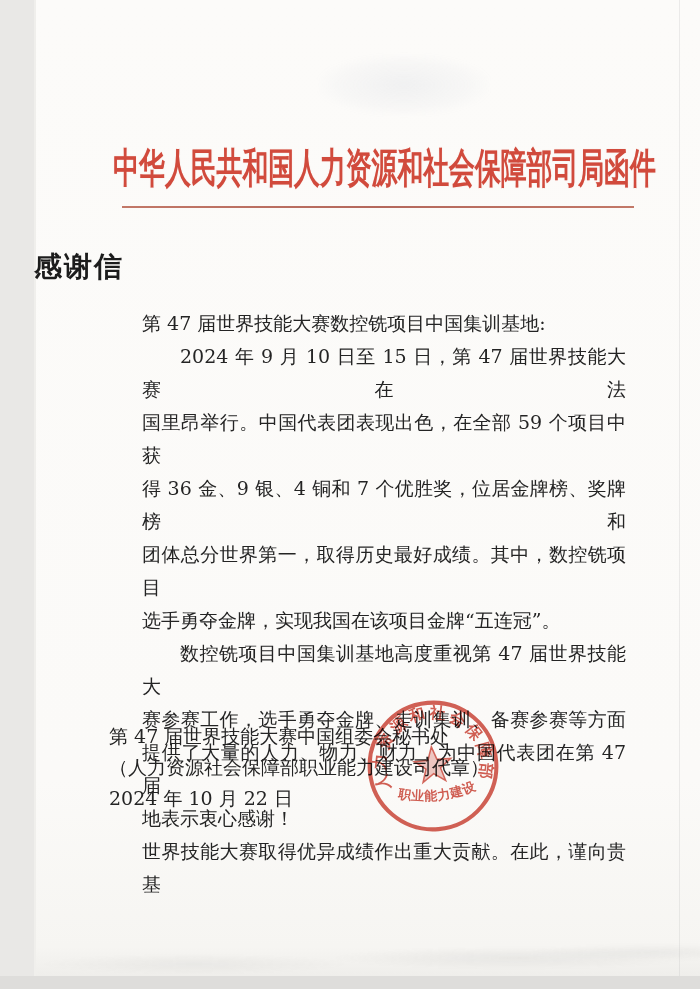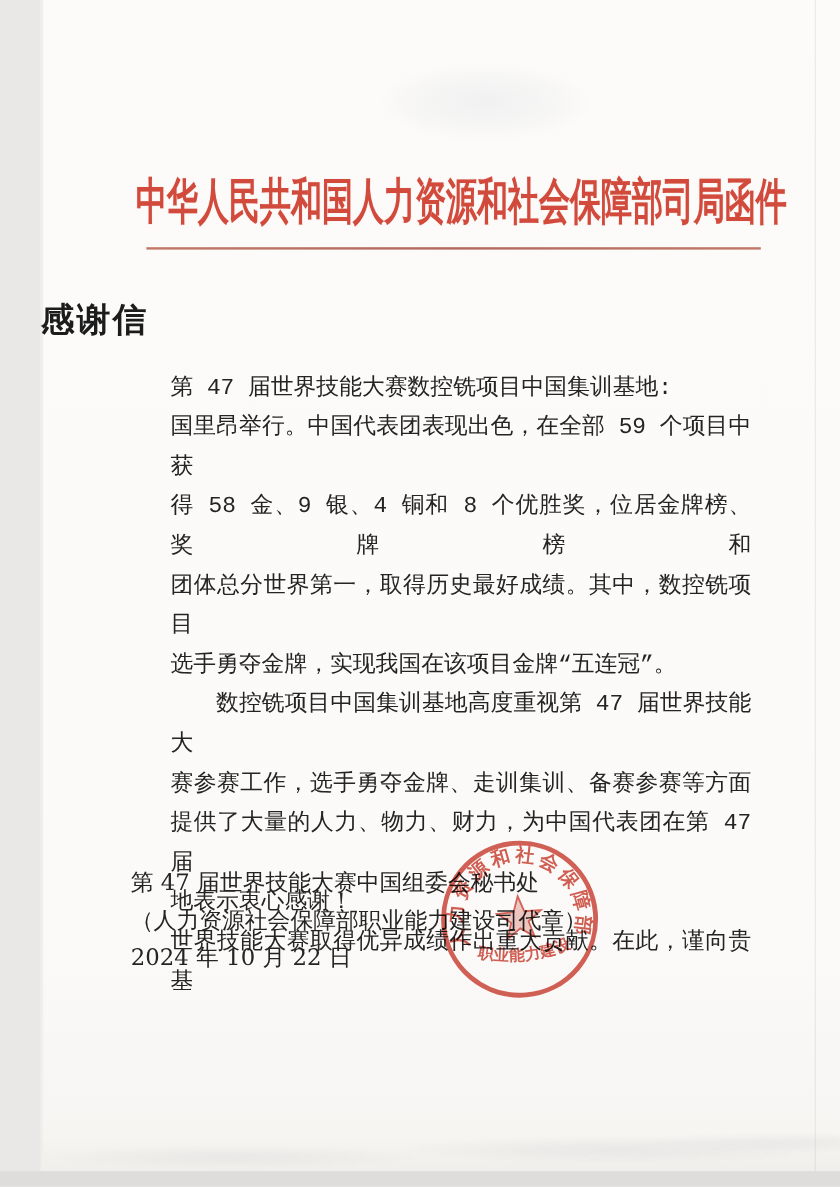--- a/index.html
+++ b/index.html
@@ -53,21 +53,21 @@
   .letter-title{
     position:absolute;left:0;top:248px;width:692px;text-align:left;
     font-size:28px;font-weight:bold;color:#1c1c1c;letter-spacing:2px;
   }
 
   
   .body-block{
     position:absolute;left:108px;top:307px;width:484px;
     font-size:19px;color:#242424;line-height:33px;
   }
-  .body-line{white-space:nowrap;font-family:Liberation Mono, monospace;}
+  .body-line{white-space:nowrap;}
   .body-line.just{white-space:normal;text-align:justify;text-align-last:justify;}
   .body-line.indent{text-indent:2em;}
 
   
   .signature-block{
     position:absolute;left:75px;top:721px;width:620px;text-align:left;
     font-size:19px;color:#242424;line-height:31px;
   }
   .signature-block .sig-line{white-space:nowrap;}
 
@@ -94,22 +94,23 @@
   <div class="letterhead">
     <div class="letterhead-text">中华人民共和国人力资源和社会保障部司局函件</div>
   </div>
 
   <div class="red-rule"></div>
 
   <div class="letter-title">感谢信</div>
 
   <div class="body-block">
       <div class="body-line">第 47 届世界技能大赛数控铣项目中国集训基地:</div>
+      <div class="body-line indent just">2024 年 9 月 10 日至 15 日，第 47 届世界技能大赛在法</div>
       <div class="body-line just">国里昂举行。中国代表团表现出色，在全部 59 个项目中获</div>
-      <div class="body-line just">得 58 金、9 银、4 铜和 8 个优胜奖，位居金牌榜、奖牌榜和</div>
+      <div class="body-line just">得 36 金、9 银、4 铜和 7 个优胜奖，位居金牌榜、奖牌榜和</div>
       <div class="body-line just">团体总分世界第一，取得历史最好成绩。其中，数控铣项目</div>
       <div class="body-line">选手勇夺金牌，实现我国在该项目金牌“五连冠”。</div>
       <div class="body-line indent just">数控铣项目中国集训基地高度重视第 47 届世界技能大</div>
       <div class="body-line just">赛参赛工作，选手勇夺金牌、走训集训、备赛参赛等方面</div>
       <div class="body-line just">提供了大量的人力、物力、财力，为中国代表团在第 47 届</div>
       <div class="body-line">地表示衷心感谢！</div>
       <div class="body-line just">世界技能大赛取得优异成绩作出重大贡献。在此，谨向贵基</div>
     </div>
 
   <div class="signature-block">

